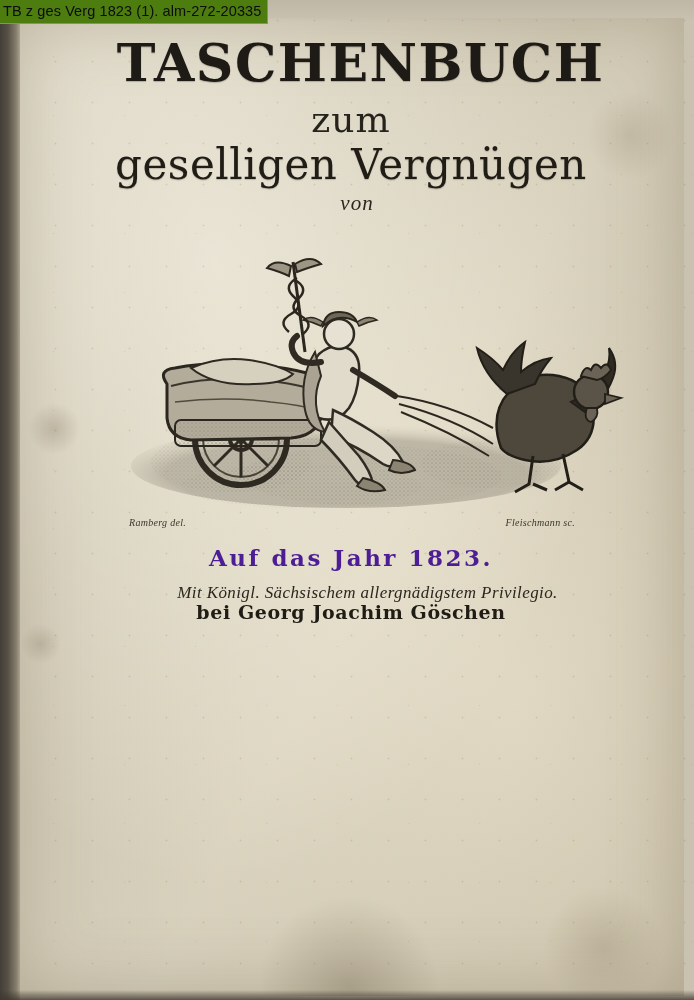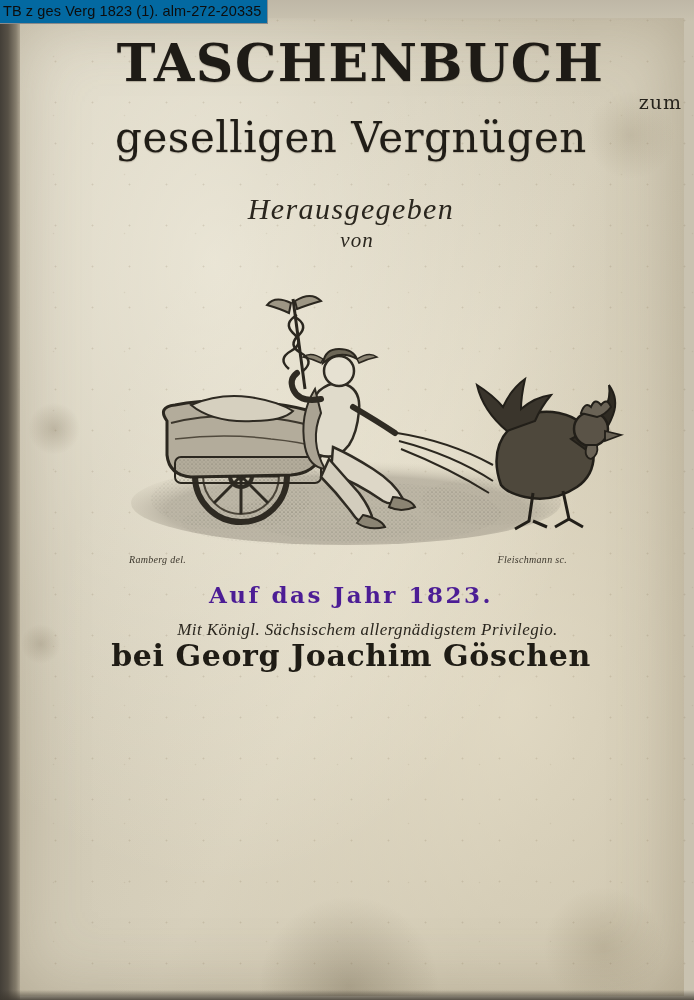--- a/index.html
+++ b/index.html
@@ -69,21 +69,21 @@
     height: 22px;
     background: linear-gradient(180deg, #b8b0a0 0%, rgba(184,176,160,0) 100%);
     opacity: 0.6;
   }
 
   
   .archive-label {
     position: absolute;
     left: 0;
     top: 0;
-    background: #0369a1;
+    background: #4d7c0f;
     color: #0d0d0d;
     font-family: "Liberation Sans", sans-serif;
     font-size: 14.5px;
     line-height: 20px;
     padding: 1px 6px 2px 3px;
     border: 1px solid #8a8a8a;
     border-left: none;
     border-top: none;
     white-space: nowrap;
     z-index: 40;
@@ -117,27 +117,26 @@
     font-size: 52px;
     font-weight: 700;
     letter-spacing: 1.5px;
     color: #1e1b16;
     line-height: 1.05;
     text-shadow: 0 1px 1px rgba(70,60,45,0.3);
     padding-left: 19px;
   }
 
   .line-zum {
-    margin-top: 0;
-    font-family: "DejaVu Serif", serif;
-    font-size: 19px;
+    margin-top: 8px;
+    font-family: "DejaVu Serif", serif;
+    font-size: 36px;
     font-weight: 400;
     letter-spacing: 1px;
     color: #26231c;
-    text-align: right;
   }
 
   .line-subtitle {
     margin-top: 0px;
     font-family: "DejaVu Serif", serif;
     font-size: 42px;
     font-weight: 400;
     letter-spacing: 0.5px;
     color: #201d17;
     text-shadow: 0 1px 1px rgba(70,60,45,0.25);
@@ -181,21 +180,21 @@
   .credit-left, .credit-right {
     position: absolute;
     bottom: 6px;
     font-family: "Liberation Serif", serif;
     font-style: italic;
     font-size: 10px;
     color: #3b362c;
     letter-spacing: 0.3px;
   }
   .credit-left { left: 58px; }
-  .credit-right { right: 64px; }
+  .credit-right { right: 56px; }
 
   .line-year {
     margin-top: 10px;
     font-family: "DejaVu Serif", serif;
     font-size: 23px;
     font-weight: 700;
     letter-spacing: 2.5px;
     color: #4c1d95;
   }
   .line-privilege {
@@ -211,21 +210,21 @@
     margin-top: 12px;
     font-family: "DejaVu Serif", serif;
     font-size: 32px;
     font-weight: 700;
     letter-spacing: 3px;
     color: #1d1a14;
   }
   .line-publisher {
     margin-top: -2px;
     font-family: "DejaVu Serif", serif;
-    font-size: 30px;
+    font-size: 19px;
     font-weight: 700;
     letter-spacing: 0.6px;
     color: #1f1c15;
   }
 
   
   .speckles {
     position: absolute;
     inset: 0;
     pointer-events: none;
@@ -252,21 +251,20 @@
 
   <div class="content">
 
 
     <div class="line-title">TASCHENBUCH</div>
 
     <div class="line-zum">zum</div>
 
     <div class="line-subtitle">geselligen Vergnügen</div>
 
-    <div class="line-hrsg">Herausgegeben</div>
     <div class="line-von">von</div>
 
     <div class="vignette">
       <svg width="560" height="300" viewBox="0 0 560 300" xmlns="http://www.w3.org/2000/svg">
         <defs>
           <radialGradient id="cloudg" cx="50%" cy="60%" r="60%">
             <stop offset="0%" stop-color="#b9b3a2" stop-opacity="0.85"></stop>
             <stop offset="70%" stop-color="#9e9788" stop-opacity="0.55"></stop>
             <stop offset="100%" stop-color="#cfc8b4" stop-opacity="0"></stop>
           </radialGradient>

